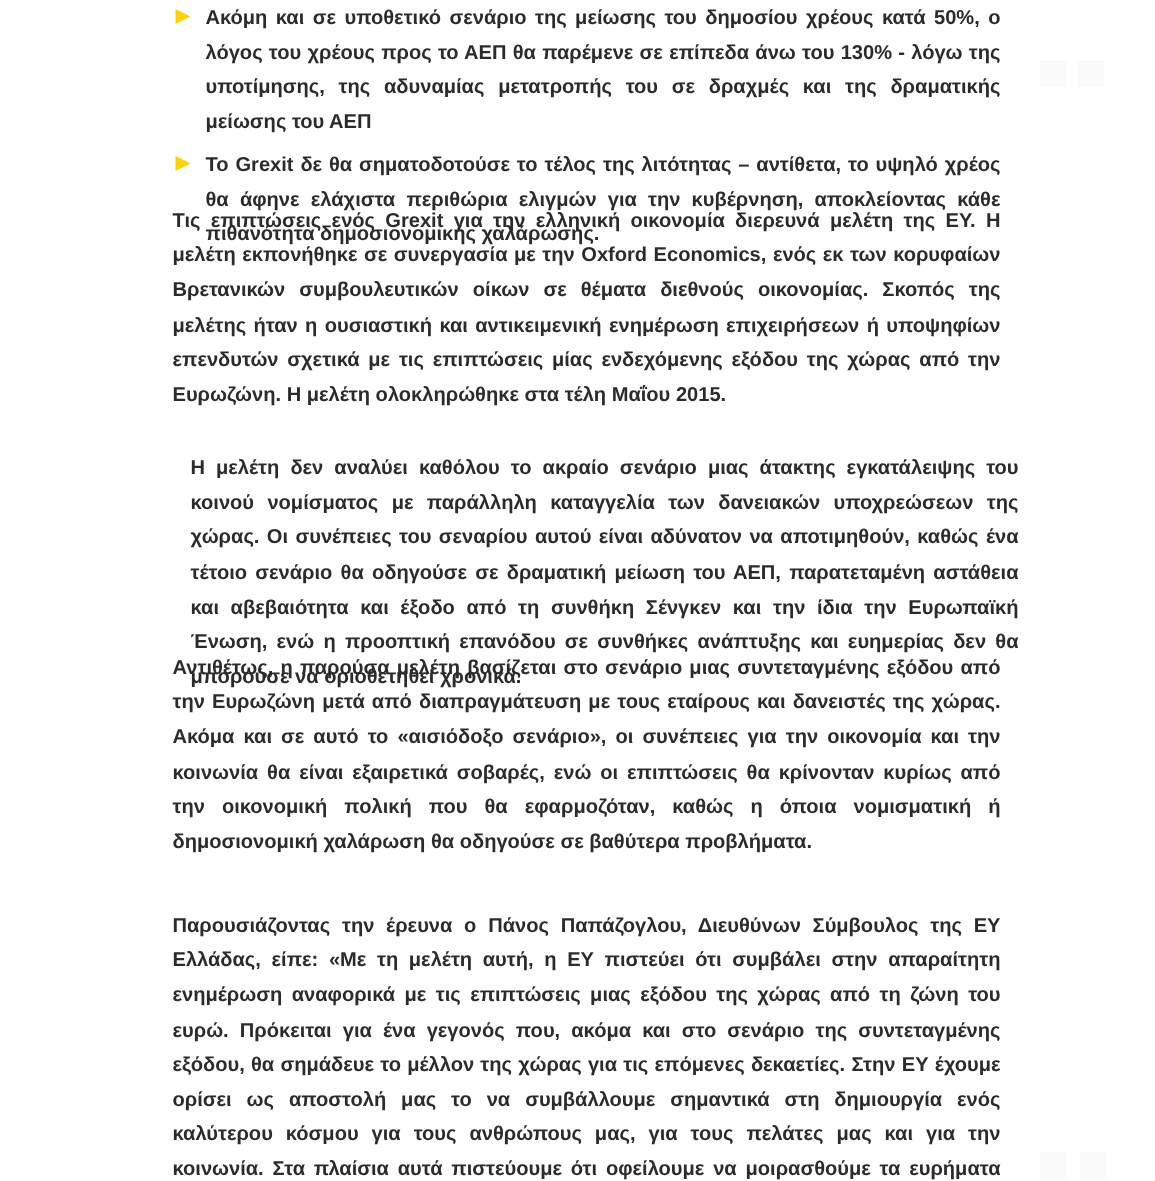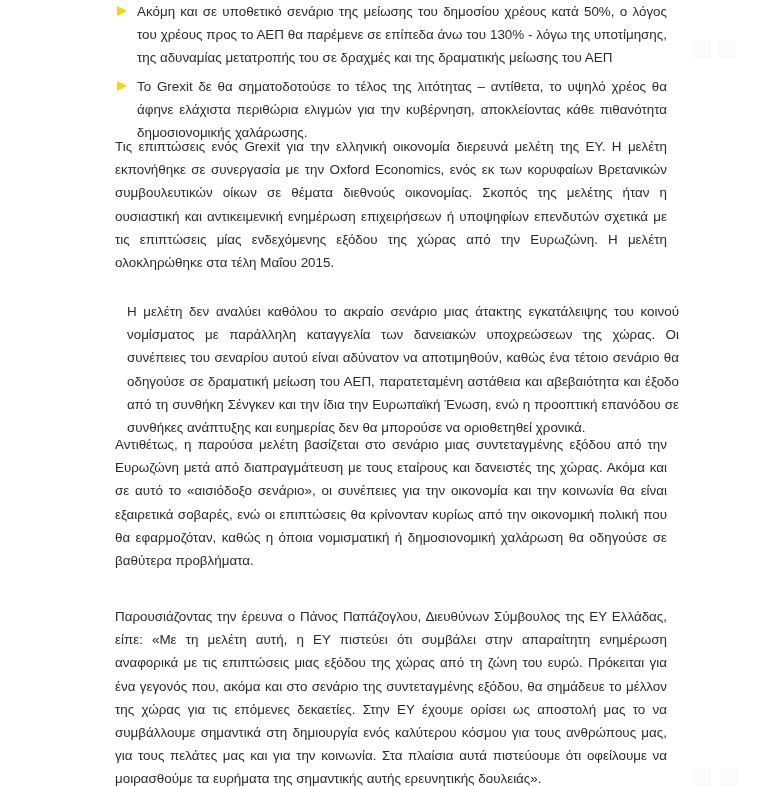--- a/index.html
+++ b/index.html
@@ -14,20 +14,21 @@
       position: relative;
       font-family: "Liberation Sans", sans-serif;
       color: #2b2b2b;
       font-size: 13.4px;
     }
     .article {
       position: absolute;
       left: 115px;
       top: 0;
       width: 552px;
+      font-weight: bold;
     }
     .bullets {
       list-style: none;
       margin: 0;
       padding: 0;
     }
     .bullet {
       position: relative;
       padding-left: 22px;
       line-height: 23px;

